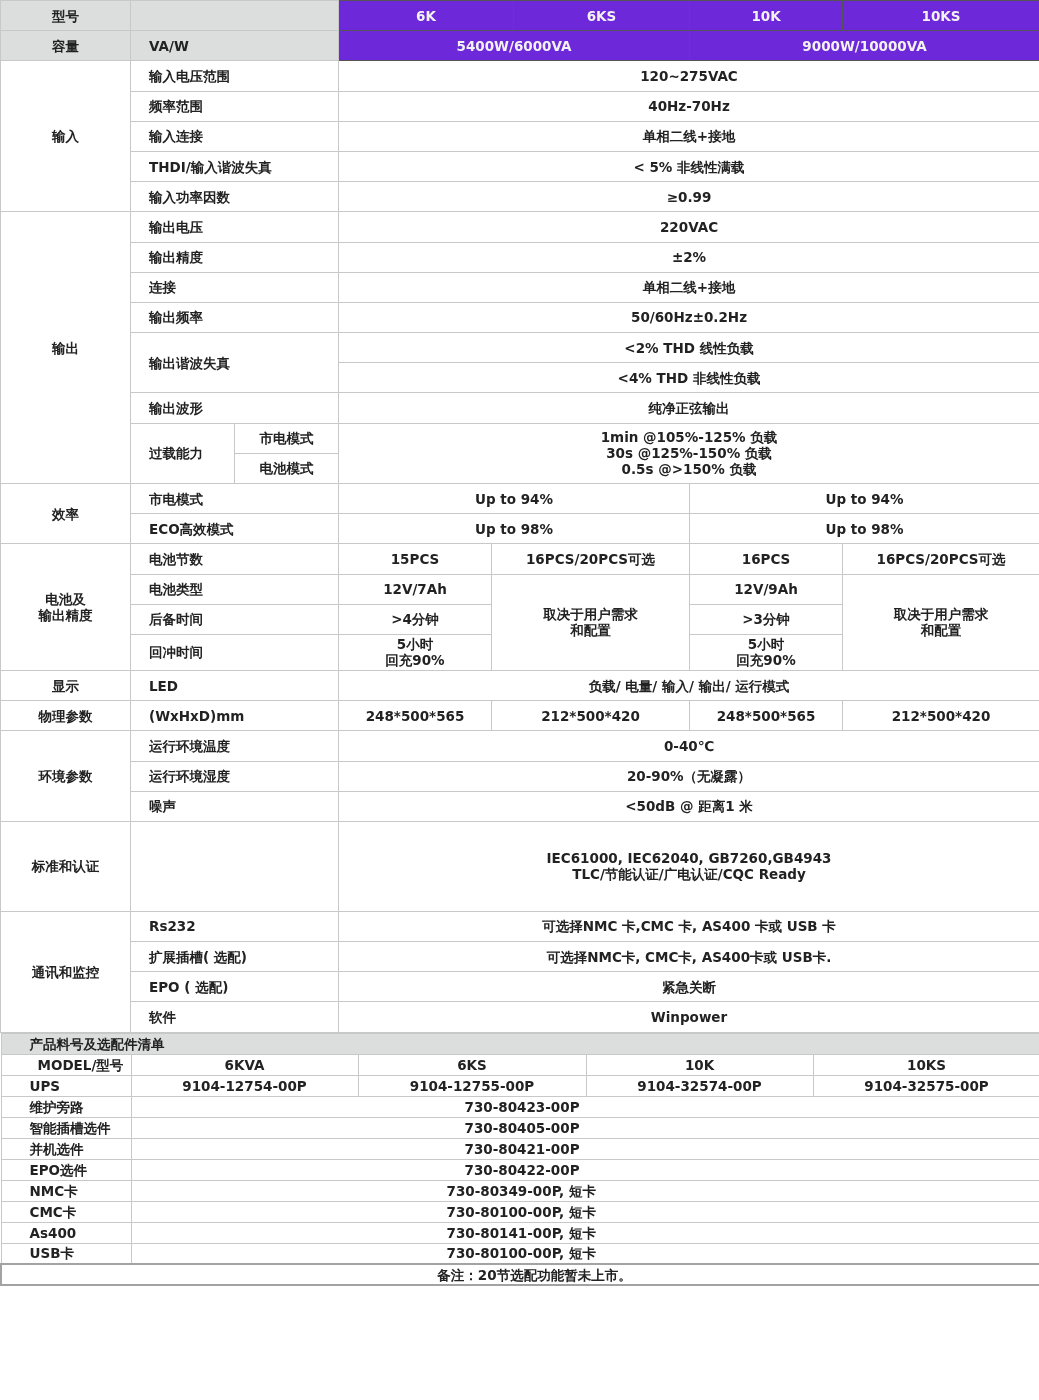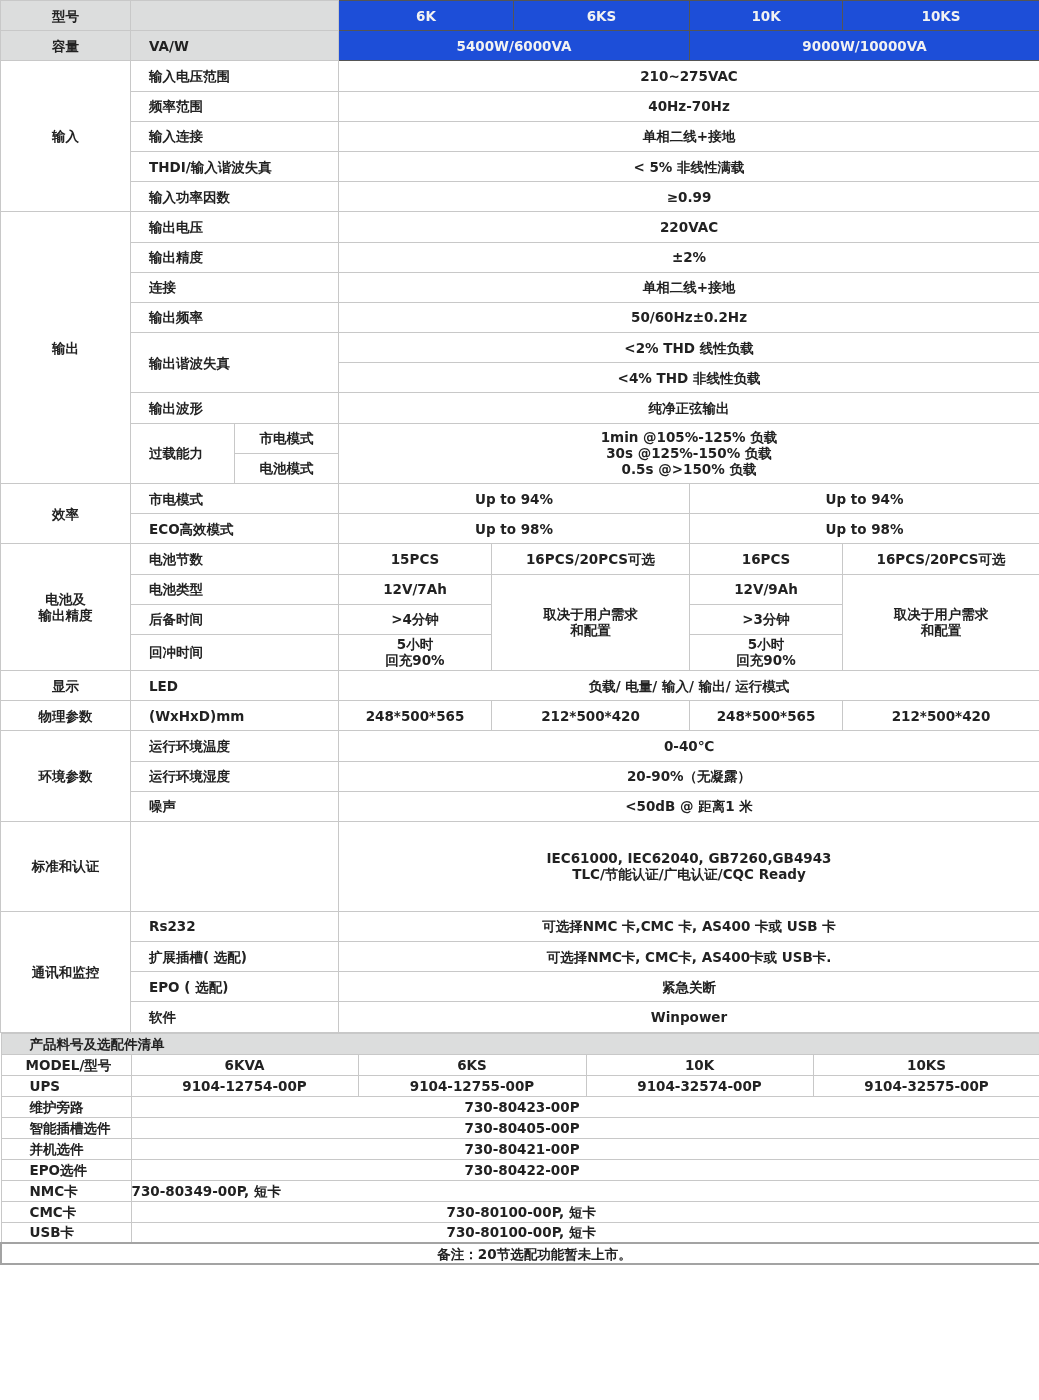--- a/index.html
+++ b/index.html
@@ -2,21 +2,21 @@
 <html><head>
 <meta charset="utf-8">
 <style>
   * { box-sizing: border-box; margin: 0; padding: 0; }
   html, body { width: 1039px; height: 1400px; background: #ffffff; overflow: hidden; }
   body { font-family: "DejaVu Sans", "Liberation Sans", sans-serif; color: #222; font-size: 13.5px; }
   table { border-collapse: collapse; table-layout: fixed; width: 1039px; font-weight: bold; }
   td { border: 1px solid #c8c8c8; text-align: center; vertical-align: middle; padding: 0; line-height: 16px; overflow: hidden; white-space: nowrap; }
   td.lbl { text-align: left; padding-left: 18px; }
   td.grey { background: #dcdddd; }
-  td.dark { background: #1d4ed8; color: #f2f2f2; border-color: #555; }
+  td.dark { background: #6d28d9; color: #f2f2f2; border-color: #555; }
   .spec tr { height: 30.2px; }
   .parts tr { height: 21px; }
   .parts td.lbl { padding-left: 28px; }
   .parts td.section { background: #dcdddd; text-align: left; padding-left: 28px; }
   .note td { text-align: center; padding-left: 28px; border: 2px solid #a3a3a3; }
   .multi { white-space: normal; line-height: 16px; text-align: center; }
 </style>
 </head>
 <body>
 
@@ -44,21 +44,21 @@
   <tr>
     <td class="grey">容量</td>
     <td class="grey lbl" colspan="2">VA/W</td>
     <td class="dark" colspan="3">5400W/6000VA</td>
     <td class="dark" colspan="2">9000W/10000VA</td>
   </tr>
 
   <tr>
     <td rowspan="5">输入</td>
     <td class="lbl" colspan="2">输入电压范围</td>
-    <td colspan="5">210~275VAC</td>
+    <td colspan="5">120~275VAC</td>
   </tr>
   <tr>
     <td class="lbl" colspan="2">频率范围</td>
     <td colspan="5">40Hz-70Hz</td>
   </tr>
   <tr>
     <td class="lbl" colspan="2">输入连接</td>
     <td colspan="5">单相二线+接地</td>
   </tr>
   <tr>
@@ -228,21 +228,21 @@
       <col style="width:227px">
       <col style="width:228px">
     <col style="width:227px">
       <col style="width:227px">
   </colgroup>
   <tbody>
       <tr>
     <td colspan="5" class="section">产品料号及选配件清单</td>
   </tr>
   <tr>
-    <td class="lbl" style="padding-left:24px">MODEL/型号</td>
+    <td class="lbl" style="padding-left:36px">MODEL/型号</td>
     <td>6KVA</td>
     <td>6KS</td>
     <td>10K</td>
     <td>10KS</td>
   </tr>
   <tr>
     <td class="lbl">UPS</td>
     <td>9104-12754-00P</td>
     <td>9104-12755-00P</td>
     <td>9104-32574-00P</td>
@@ -259,27 +259,31 @@
   <tr>
     <td class="lbl">并机选件</td>
     <td colspan="4" style="text-align:left;padding-left:333px">730-80421-00P</td>
   </tr>
   <tr>
     <td class="lbl">EPO选件</td>
     <td colspan="4" style="text-align:left;padding-left:333px">730-80422-00P</td>
   </tr>
   <tr>
     <td class="lbl">NMC卡</td>
-    <td colspan="4" style="text-align:left;">730-80349-00P, 短卡</td>
+    <td colspan="4" style="text-align:left;padding-left:315px">730-80349-00P, 短卡</td>
   </tr>
   <tr>
     <td class="lbl">CMC卡</td>
     <td colspan="4" style="text-align:left;padding-left:315px">730-80100-00P, 短卡</td>
   </tr>
   <tr>
+    <td class="lbl">As400</td>
+    <td colspan="4" style="text-align:left;padding-left:315px">730-80141-00P, 短卡</td>
+  </tr>
+  <tr>
     <td class="lbl">USB卡</td>
     <td colspan="4" style="text-align:left;padding-left:315px">730-80100-00P, 短卡</td>
   </tr>
   <tr class="note">
     <td colspan="5">备注：20节选配功能暂未上市。</td>
   </tr>
 </tbody>
   </table>
 
 </body></html>

